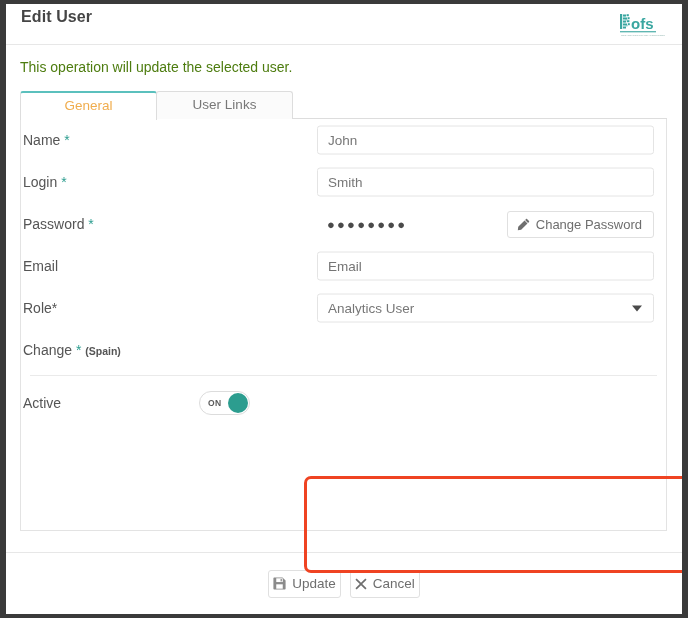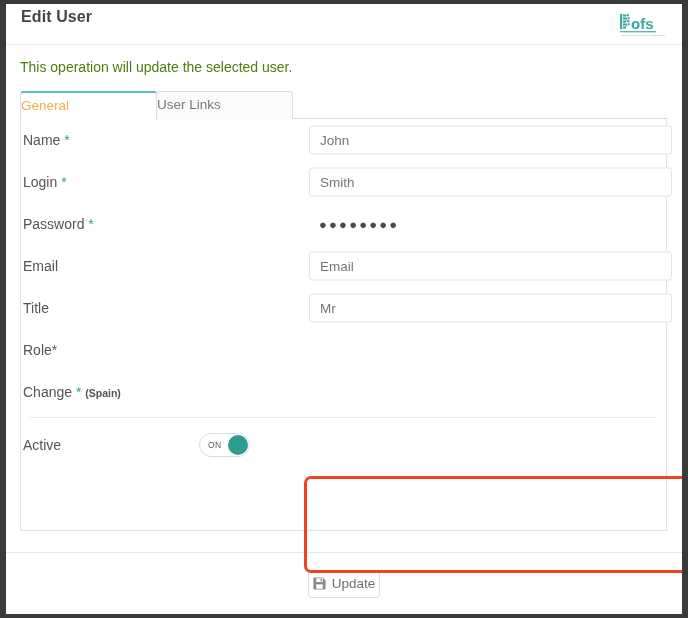--- a/index.html
+++ b/index.html
@@ -48,21 +48,21 @@
     margin: 16px 15px 0 14px;
     height: 28px;
     border-bottom: 1px solid #dddddd;
     display: flex;
   }
   .tab {
     position: relative;
     width: 137px;
     height: 28px;
     line-height: 26px;
-    text-align: left;
+    text-align: center;
     font-size: 13.5px;
     color: #777777;
     background: #fbfbfb;
     border: 1px solid #dddddd;
     border-bottom: none;
     border-radius: 3px 3px 0 0;
     margin-right: -1px;
     cursor: pointer;
   }
   .tab.active {
@@ -103,22 +103,22 @@
     white-space: nowrap;
   }
   .label .req { color: #2c9d8f; }
   .label .paren {
     font-size: 10.5px;
     font-weight: bold;
     color: #555555;
   }
   .field {
     position: absolute;
-    left: 288px;
-    width: 363px;
+    left: 296px;
+    width: 337px;
     top: 50%;
     transform: translateY(-50%);
   }
   .input {
     width: 100%;
     height: 29px;
     border: 1px solid #e4e4e4;
     border-radius: 3px;
     background: #ffffff;
     font-size: 13.5px;
@@ -237,21 +237,21 @@
     border: 1px solid #dcdcdc;
     border-radius: 13px;
     background: #ffffff;
     cursor: pointer;
   }
   #toggle .ontext {
     position: absolute;
     left: 8px; top: 50%;
     transform: translateY(-50%);
     font-size: 8.5px;
-    font-weight: normal;
+    font-weight: bold;
     color: #5a5a5a;
     letter-spacing: .3px;
   }
   #toggle .knob {
     position: absolute;
     right: 1px; top: 1px;
     width: 20px; height: 20px;
     border-radius: 50%;
     background: #2c9d8f;
   }
@@ -346,46 +346,49 @@
       </div>
     </div>
 
     <div class="row">
       <div class="label">
         <span>Password</span>
         <span class="req">*</span>
       </div>
       <div class="field">
         <div id="password-dots">●●●●●●●●</div>
+        <div id="change-password-btn">
+          <span>
+            <svg width="13" height="13" viewBox="0 0 16 16" aria-hidden="true">
+              <path d="M12.3 1.2c-.3-.3-.8-.3-1.1 0l-1.2 1.2 3.6 3.6 1.2-1.2c.3-.3.3-.8 0-1.1L12.3 1.2zM9.3 3.1L1.5 10.9 1 15l4.1-.5 7.8-7.8L9.3 3.1z" fill="#6e6e6e"></path>
+            </svg>
+          </span>
+          <span>Change Password</span>
+        </div>
       </div>
     </div>
 
     <div class="row">
       <div class="label">
         <span>Email</span>
         <span class="req"></span>
       </div>
       <div class="field">
         <input class="input placeholder" type="text" placeholder="Email" style="">
       </div>
     </div>
 
-    <div class="row">
-      <div class="label">
-        <span>Title</span>
-        <span class="req"></span>
+
+    <div class="row">
+      <div class="label">
+        <span>Role*</span>
       </div>
       <div class="field">
-        <input class="input" type="text" value="Mr" style="">
-      </div>
-    </div>
-
-    <div class="row">
-      <div class="label">
-        <span>Role*</span>
+        <input class="input" type="text" readonly="" value="Analytics User" style="">
+        <span class="select-caret"></span>
       </div>
     </div>
 
 
     <div class="row">
       <div class="label">
         <span>Change </span>
         <span class="req">*</span>
         <span class="paren">(Spain)</span>
       </div>
@@ -409,15 +412,23 @@
       <span>
         <svg width="13" height="13" viewBox="0 0 16 16" aria-hidden="true">
           <path d="M0.5 1.5A1 1 0 0 1 1.5.5h10.2L15.5 4.3v10.2a1 1 0 0 1-1 1h-13a1 1 0 0 1-1-1V1.5z" fill="#8b8b8b"></path>
           <rect x="4" y="1.6" width="8" height="4.6" fill="#ffffff"></rect>
           <rect x="4" y="9" width="8" height="5.4" fill="#ffffff"></rect>
           <rect x="9.3" y="2.4" width="1.6" height="3" fill="#8b8b8b"></rect>
         </svg>
       </span>
       <span>Update</span>
     </div>
+    <div class="footer-btn">
+      <span>
+        <svg width="12" height="12" viewBox="0 0 16 16" aria-hidden="true">
+          <path d="M2.2 0.6L8 6.4 13.8.6l1.6 1.6L9.6 8l5.8 5.8-1.6 1.6L8 9.6l-5.8 5.8L.6 13.8 6.4 8 .6 2.2 2.2.6z" fill="#6e6e6e"></path>
+        </svg>
+      </span>
+      <span>Cancel</span>
+    </div>
   </div>
 
 </div>
 
 </body></html>

